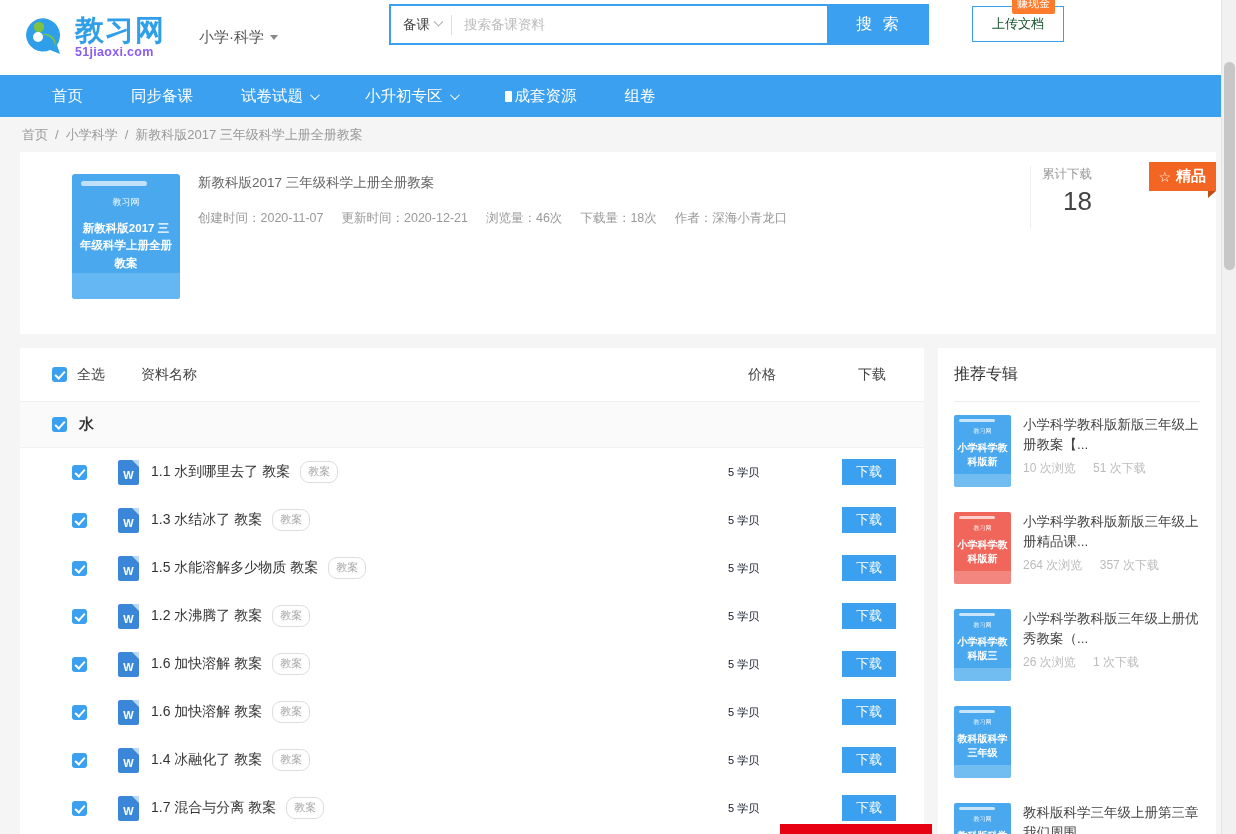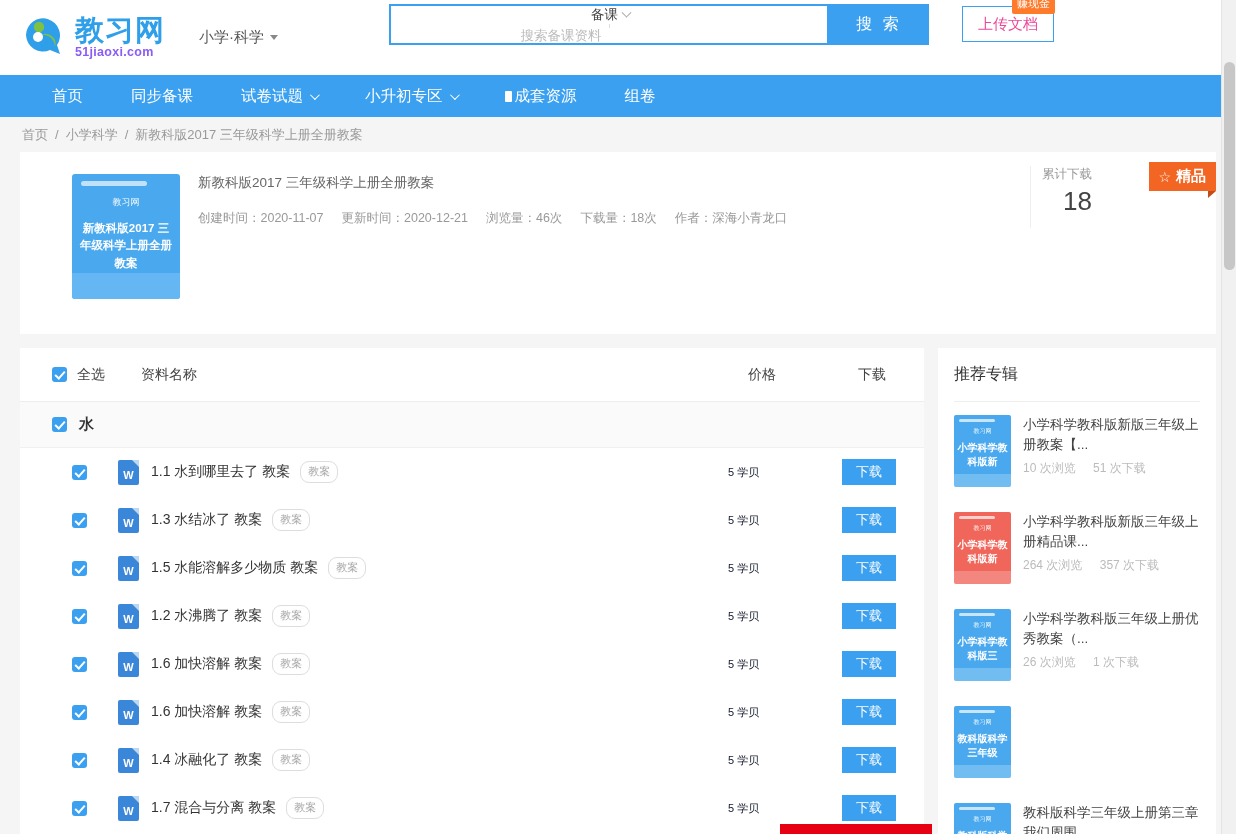--- a/index.html
+++ b/index.html
@@ -39,21 +39,21 @@
   .caret-down {
     display:inline-block; margin-left: 6px;
     border-left: 4.5px solid transparent;
     border-right: 4.5px solid transparent;
     border-top: 5.5px solid #888;
   }
   .search-box {
     position: absolute; left: 389px; top: 4px;
     width: 440px; height: 41px;
     border: 2px solid #3ca0f0; background: #fff;
-    display: flex; align-items: center; flex-direction: column;
+    display: flex; align-items: center;
   }
   .search-cat {
     font-size: 13.5px; color: #444; padding: 0 9px 0 12px;
     display: flex; align-items: center; white-space: nowrap; cursor: pointer;
   }
   .search-cat .chev {
     display:inline-block; margin-left: 5px; width: 7px; height: 7px;
     border-right: 1.5px solid #aaa; border-bottom: 1.5px solid #aaa;
     transform: rotate(45deg) translate(-2px,-2px);
   }
@@ -66,22 +66,22 @@
   .search-input::placeholder { color: #bbb; }
   .search-btn {
     position: absolute; left: 829px; top: 4px;
     width: 100px; height: 41px; background: #3ca0f0; color: #fff;
     border: none; font-size: 16px; letter-spacing: 3px;
     cursor: pointer; font-family: "Liberation Sans", sans-serif;
   }
   .upload-wrap { position: absolute; left: 962px; top: 6px; }
   .upload-btn {
     width: 92px; height: 36px; border: 1.5px solid #3ca0f0;
-    background: #fff; color: #ec4899; font-size: 15px;
-    display: flex; align-items: center; justify-content: center; cursor: pointer;
+    background: #fff; color: #14532d; font-size: 13px;
+    display: flex; align-items: center; justify-content: center; cursor: pointer; margin-left: 10px;
   }
   .upload-badge {
     position: absolute; left: 50px; top: -12px;
     background: #ff7b2c; color: #fff; font-size: 11px;
     padding: 2px 5px 3px 5px; border-radius: 2px; white-space: nowrap;
   }
 
   
   .nav {
     height: 42px; background: #3ca0f0;

